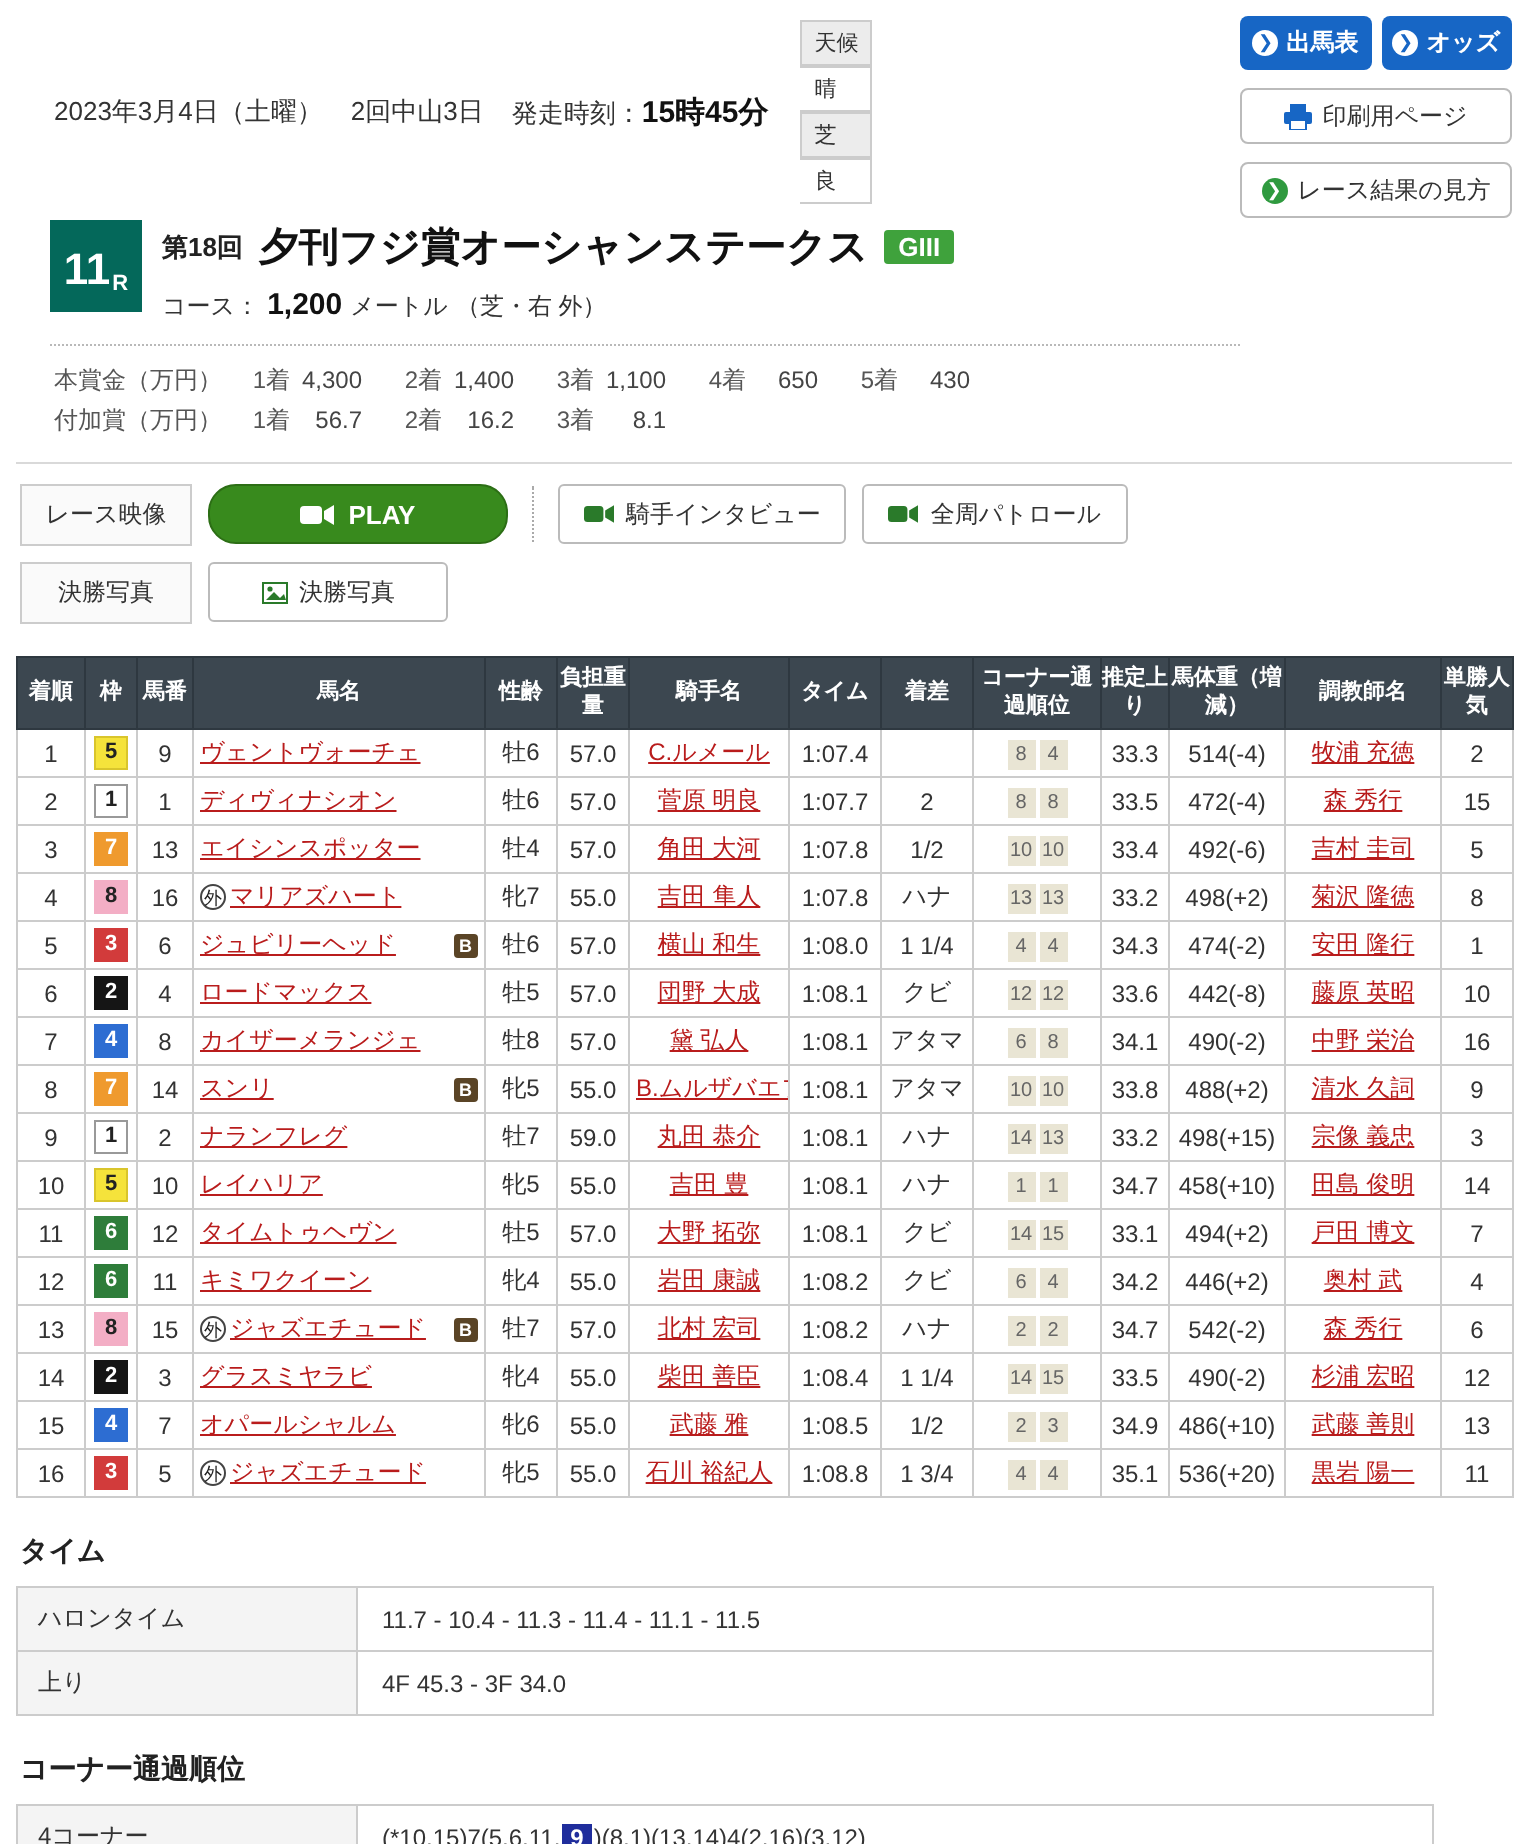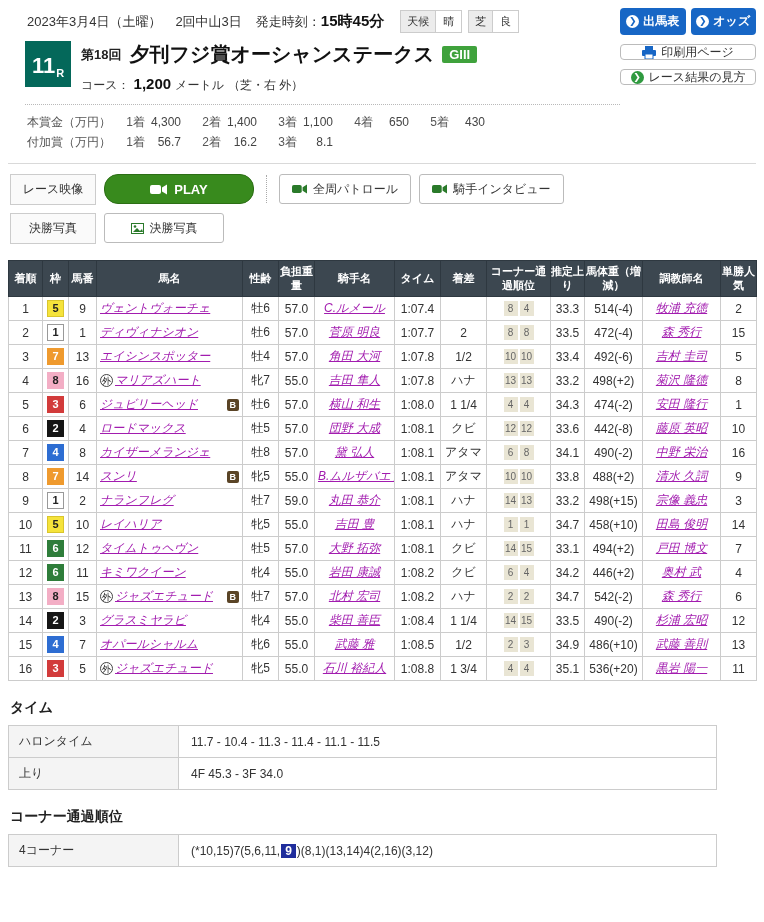--- a/index.html
+++ b/index.html
@@ -5,21 +5,21 @@
   * { margin:0; padding:0; box-sizing:border-box; }
   body { font-family:"Liberation Sans","DejaVu Sans",sans-serif; background:#fff; color:#333; width:764px; }
   .page { width:764px; padding:6px 8px 10px 8px; }
 
   
   .top { display:flex; }
   .top-left { flex:1;margin-left:17px; }
   .top-right { width:136px; display:flex; flex-direction:column; gap:9px; padding-top:2px; }
   .date-row { font-size:13px; color:#333; display:flex; align-items:center; gap:14px; padding:4px 0 8px 2px; }
   .start b { font-size:15px; color:#111; }
-  .weather { display:flex; align-items:stretch; font-size:11px; margin-left:2px; }
+  .weather { display:flex; align-items:stretch; font-size:11px; margin-left:2px;flex-direction:column; }
   .weather .wl { background:#ececec; border:1px solid #ccc; padding:3px 6px; }
   .weather .wv { background:#fff; border:1px solid #ccc; border-left:none; padding:3px 7px; }
   .weather .wgap { width:6px; }
 
   .race-row { display:flex; align-items:flex-start; gap:10px; }
   .race-no { width:46px; height:46px; background:#04685a; color:#fff; display:flex; align-items:flex-end; justify-content:center; font-weight:bold; font-size:22px; padding-bottom:8px; }
   .race-no .r { font-size:11px; padding-left:1px; }
   .title-line { display:flex; align-items:center; gap:8px; }
   .round { font-size:13px; font-weight:bold; color:#222; }
   h1.race-title { font-size:20px; font-weight:bold; color:#111; display:inline; }
@@ -32,21 +32,21 @@
   .prize-label { width:92px; }
   .prize-item { display:flex; }
   .prize-place { width:32px; text-align:right; padding-right:6px; }
   .prize-val { width:44px; text-align:right; padding-right:14px; color:#444; }
 
   .btn-pair { display:flex; gap:5px; }
   .bluebtn { flex:1; background:#1766c5; color:#fff; border:none; border-radius:4px; font-weight:bold; font-size:12px; height:27px; display:flex; align-items:center; justify-content:center; gap:4px; cursor:pointer; font-family:inherit; }
   .circ { width:13px; height:13px; border-radius:50%; display:inline-flex; align-items:center; justify-content:center; font-size:9px; font-weight:bold; line-height:1; }
   .circ.white { background:#fff; color:#1766c5; }
   .circ.green { background:#2f9a3f; color:#fff; }
-  .whitebtn { background:#fff; border:1px solid #bbb; border-radius:4px; height:16px; font-size:12px; color:#333; display:flex; align-items:center; justify-content:center; gap:5px; cursor:pointer; font-family:inherit; }
+  .whitebtn { background:#fff; border:1px solid #bbb; border-radius:4px; height:28px; font-size:12px; color:#333; display:flex; align-items:center; justify-content:center; gap:5px; cursor:pointer; font-family:inherit; }
 
   .hdiv { border-bottom:1px solid #d9d9d9; margin:8px 0 0 0; }
 
   
   .media { padding:10px 0 2px 2px; }
   .media-row { display:flex; align-items:center; gap:8px; margin-bottom:8px; }
   .chip { width:86px; background:#fafafa; border:1px solid #ccc; font-size:12px; color:#333; text-align:center; padding:6px 0; }
   .playbtn { width:150px; height:30px; background:#388a1d; border:1px solid #2c6e15; border-radius:14px; color:#fff; font-weight:bold; font-size:13px; display:flex; align-items:center; justify-content:center; gap:7px; cursor:pointer; font-family:inherit; }
   .vsep { border-left:1px dotted #aaa; height:28px; margin:0 4px; }
   .mediabtn { min-width:128px; height:30px; background:#fff; border:1px solid #bbb; border-radius:3px; font-size:12px; color:#333; display:flex; align-items:center; justify-content:center; gap:6px; padding:0 12px; cursor:pointer; font-family:inherit; }
@@ -55,21 +55,21 @@
   
   table.results { border-collapse:collapse; width:748px; table-layout:fixed; margin-top:6px;padding-left:30px; }
   table.results th { background:#3c4750; color:#fff; font-size:11px; font-weight:bold; border:1px solid #2e3840; padding:4px 0; line-height:1.25; }
   table.results td { border:1px solid #ccc; font-size:12px; padding:2px 3px; height:24px; text-align:center; color:#333; white-space:nowrap; overflow:hidden; }
   table.results col.c1{width:34px} table.results col.c2{width:26px} table.results col.c3{width:28px}
   table.results col.c4{width:146px} table.results col.c5{width:36px} table.results col.c6{width:36px}
   table.results col.c7{width:80px} table.results col.c8{width:46px} table.results col.c9{width:46px}
   table.results col.c10{width:64px} table.results col.c11{width:34px} table.results col.c12{width:58px}
   table.results col.c13{width:78px} table.results col.c14{width:36px}
   td.left { text-align:left; }
-  a.lnk { color:#a21caf; text-decoration:underline; cursor:pointer;font-style:italic; }
+  a.lnk { color:#b91c1c; text-decoration:underline; cursor:pointer; }
   .namecell { display:flex; align-items:center; gap:2px; }
   .waku { display:inline-block; width:17px; height:17px; line-height:17px; font-size:11px; font-weight:bold; text-align:center; }
   .f1{background:#fff;color:#222;border:1px solid #999;line-height:15px;}
   .f2{background:#151515;color:#fff;}
   .f3{background:#d23b3b;color:#fff;}
   .f4{background:#2d6dd2;color:#fff;}
   .f5{background:#f5e33b;color:#222;border:1px solid #d9c52c;line-height:15px;}
   .f6{background:#2e7d3a;color:#fff;}
   .f7{background:#ef9a2e;color:#fff;}
   .f8{background:#f3aec5;color:#222;}
@@ -204,28 +204,28 @@
             <polygon points="12,3.5 17,0.5 17,10.5 12,7.5" fill="#fff"></polygon>
           </svg>
         <span>PLAY</span>
       </button>
       <span class="vsep"></span>
       <button class="mediabtn">
         <svg width="15" height="10" viewBox="0 0 17 11">
             <rect x="0" y="1" width="11" height="9" rx="2" fill="#2a7a2a"></rect>
             <polygon points="12,3.5 17,0.5 17,10.5 12,7.5" fill="#2a7a2a"></polygon>
           </svg>
-        <span>全周パトロール</span>
+        <span>騎手インタビュー</span>
       </button>
       <button class="mediabtn">
         <svg width="15" height="10" viewBox="0 0 17 11">
             <rect x="0" y="1" width="11" height="9" rx="2" fill="#2a7a2a"></rect>
             <polygon points="12,3.5 17,0.5 17,10.5 12,7.5" fill="#2a7a2a"></polygon>
           </svg>
-        <span>騎手インタビュー</span>
+        <span>全周パトロール</span>
       </button>
     </div>
     <div class="media-row">
       <span class="chip">決勝写真</span>
       <button class="mediabtn" style="min-width:120px">
         <svg width="13" height="11" viewBox="0 0 13 11">
             <rect x="0.5" y="0.5" width="12" height="10" fill="#fff" stroke="#2a7a2a"></rect>
             <circle cx="4" cy="3.5" r="1.3" fill="#2a7a2a"></circle>
             <polygon points="2,9 6,5 9,8 11,6 12,9" fill="#2a7a2a"></polygon>
           </svg>

